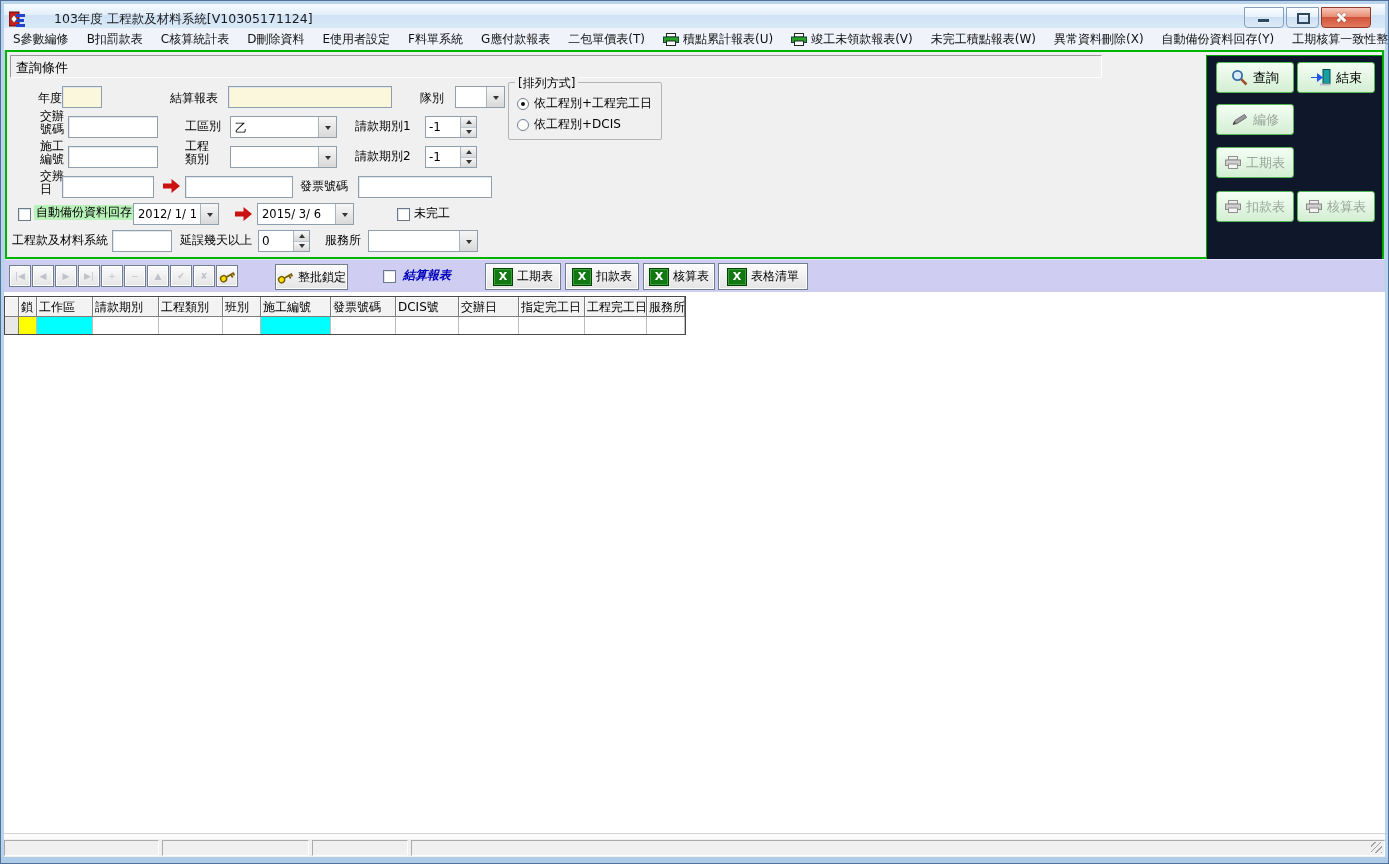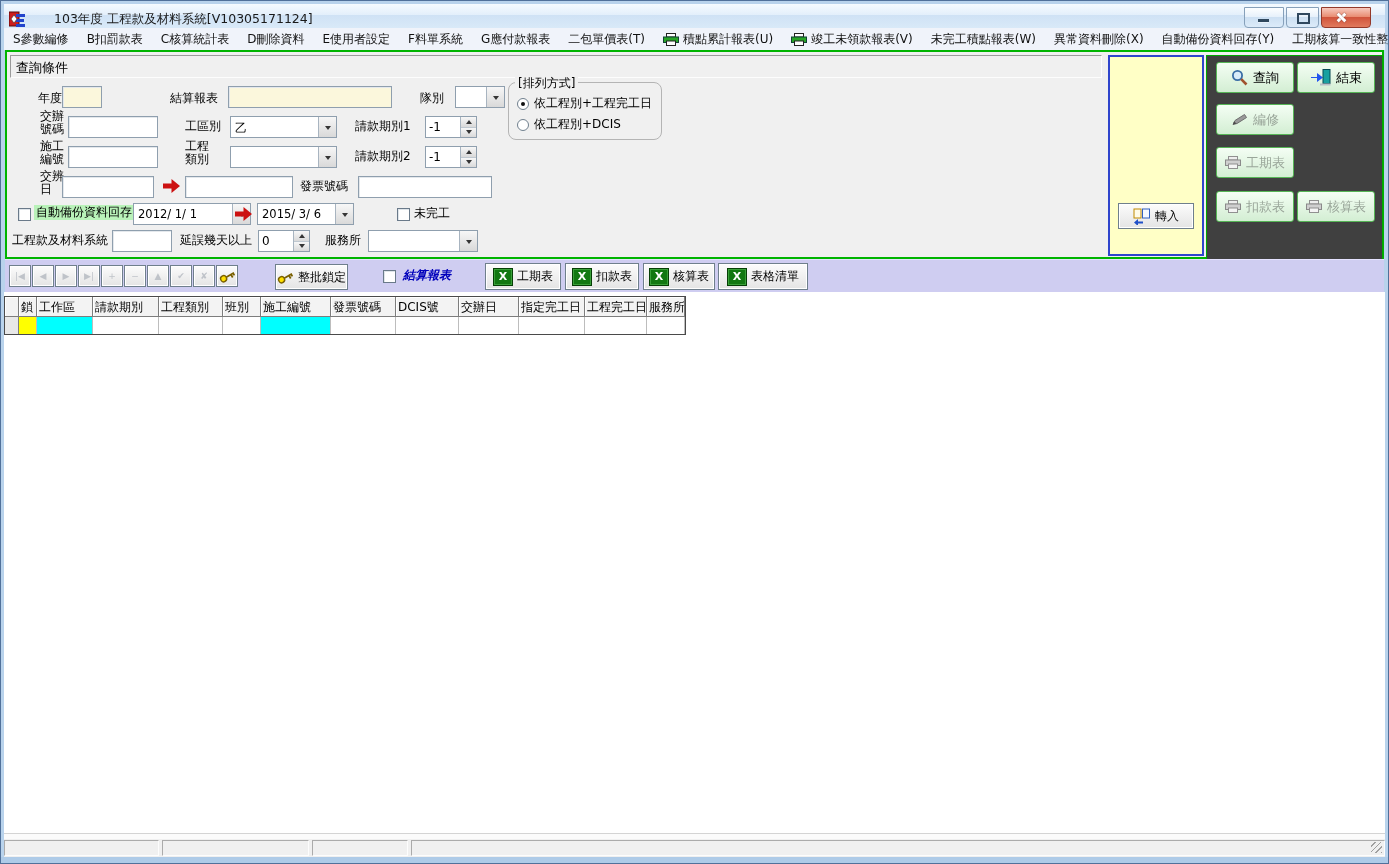--- a/index.html
+++ b/index.html
@@ -45,30 +45,30 @@
   .spin .su,.spin .sd{flex:1;background:linear-gradient(#f7f7f7,#d9d9d9);border-bottom:1px solid #bfc8d0;
     display:flex;align-items:center;justify-content:center}
   .spin .sd{border-bottom:none}
   .tri-u2{width:0;height:0;border:3px solid transparent;border-bottom:4px solid #353535;margin-top:-2px}
   .tri-d2{width:0;height:0;border:3px solid transparent;border-top:4px solid #353535;margin-bottom:-2px}
   .cbx{position:absolute;width:13px;height:13px;box-sizing:border-box;background:#fff;border:1px solid #6a7a8a;
     box-shadow:inset 1px 1px 0 #dfe5ea}
   .radio{width:12px;height:12px;box-sizing:border-box;border:1px solid #70808e;border-radius:50%;background:#fff;position:relative;flex:0 0 auto}
   .radio.on::after{content:"";position:absolute;left:3px;top:3px;width:4px;height:4px;border-radius:50%;background:#101010}
   .sortbox{position:absolute;left:501px;top:30px;width:154px;height:58px;box-sizing:border-box;
-    border:1px solid #b4b4b4;border-radius:8px;background:#f0f0f0}
+    border:1px solid #b4b4b4;border-radius:2px;background:#f0f0f0}
   .sortbox .st{position:absolute;left:6px;top:-8px;background:#f0f0f0;font-size:12px;padding:0 3px}
   .sortrow{position:absolute;left:8px;display:flex;align-items:center;gap:5px;font-size:12px}
   .hl-label{background:#b9f2b9;padding:1px 2px}
   .redarrow{position:absolute}
   
   .ypanel{position:absolute;left:1101px;top:3px;width:96px;height:201px;box-sizing:border-box;
     background:#ffffc6;border:2px solid #2f45cc}
   .gpanel{position:absolute;left:1199px;top:3px;width:177px;height:258px;box-sizing:border-box;
-    background:#404040;border:1px solid #00a400}
+    background:#0f172a;border:1px solid #00a400}
   .gbtn{position:absolute;width:78px;height:31px;box-sizing:border-box;border:1px solid #56b556;border-radius:3px;
     background:linear-gradient(#f4fef4,#d3eed3);display:flex;align-items:center;justify-content:center;gap:5px;
     font-size:13px;color:#000}
   .gbtn.dis{color:#9aa69a}
   .btn{box-sizing:border-box;border:1px solid #6f7f8c;background:linear-gradient(#fcfcfc,#e4e4e4);
     box-shadow:inset 0 0 0 1px #fff;display:flex;align-items:center;justify-content:center;gap:4px;font-size:12px;color:#000}
   
   .toolbar{position:absolute;left:5px;top:259px;width:1379px;height:33px;background:#cfcdf1;border-top:1px solid #e4e2ff}
   .navbtn{position:absolute;top:5px;width:22px;height:22px;font-size:9px;color:#bfc3c9;padding:0}
   .navbtn.en{color:#222}
@@ -251,21 +251,21 @@
   <input class="inp" style="left: 55px; top: 124px; width: 92px;" value="">
   <svg class="redarrow" style="left:156px;top:127px" width="17" height="14" viewBox="0 0 17 14">
       <path d="M0 4.5h8.5V0L17 7l-8.5 7V9.5H0z" fill="#cc1111"></path>
     </svg>
   <input class="inp" style="left: 178px; top: 124px; width: 108px;" value="">
   <span class="lbl" style="left:293px;top:128px">發票號碼</span>
   <input class="inp" style="left: 351px; top: 124px; width: 134px;" value="">
 
   <span class="cbx" style="left:11px;top:156px"></span>
   <span class="lbl hl-label" style="left:27px;top:153px">自動備份資料回存</span>
-  <div class="combo" style="left:126px;top:151px;width:118px">
+  <div class="combo" style="left:126px;top:151px;width:86px">
     <span class="cv" style="font-size:11.5px">2012/ 1/ 1</span>
     <span class="cb">
         <i class="tri-d"></i>
       </span>
   </div>
   <svg class="redarrow" style="left:228px;top:155px" width="17" height="14" viewBox="0 0 17 14">
       <path d="M0 4.5h8.5V0L17 7l-8.5 7V9.5H0z" fill="#cc1111"></path>
     </svg>
   <div class="combo" style="left:250px;top:151px;width:97px">
     <span class="cv" style="font-size:11.5px">2015/ 3/ 6</span>
@@ -291,30 +291,20 @@
       </span>
   </div>
   <span class="lbl" style="left:318px;top:182px">服務所</span>
   <div class="combo" style="left:361px;top:178px;width:110px">
     <span class="cv"></span>
     <span class="cb">
         <i class="tri-d"></i>
       </span>
   </div>
 
-  <div class="ypanel">
-    <div class="btn" style="position:absolute;left:8px;top:146px;width:76px;height:26px">
-      <svg width="18" height="17" viewBox="0 0 18 17">
-        <rect x="1" y="1" width="7" height="9" fill="#fffbe8" stroke="#c08a00"></rect>
-        <rect x="9.5" y="1" width="7" height="9" fill="#f4f8ff" stroke="#3060c0"></rect>
-        <path d="M10 13.5H5v-2.5l-4 3.5 4 3.5v-2.5h5z" fill="#2050c8"></path>
-      </svg>
-      <span>轉入</span>
-    </div>
-  </div>
 
   <div class="gpanel">
     <div class="gbtn" style="left:9px;top:6px">
       <svg width="17" height="17" viewBox="0 0 17 17">
         <circle cx="6.5" cy="6.5" r="4.6" fill="#d9ecf9" stroke="#3a6ea5" stroke-width="1.8"></circle>
         <line x1="10.2" y1="10.2" x2="15.5" y2="15.5" stroke="#a0522d" stroke-width="2.6"></line>
       </svg>
       <span>查詢</span>
     </div>
     <div class="gbtn" style="left:90px;top:6px">

